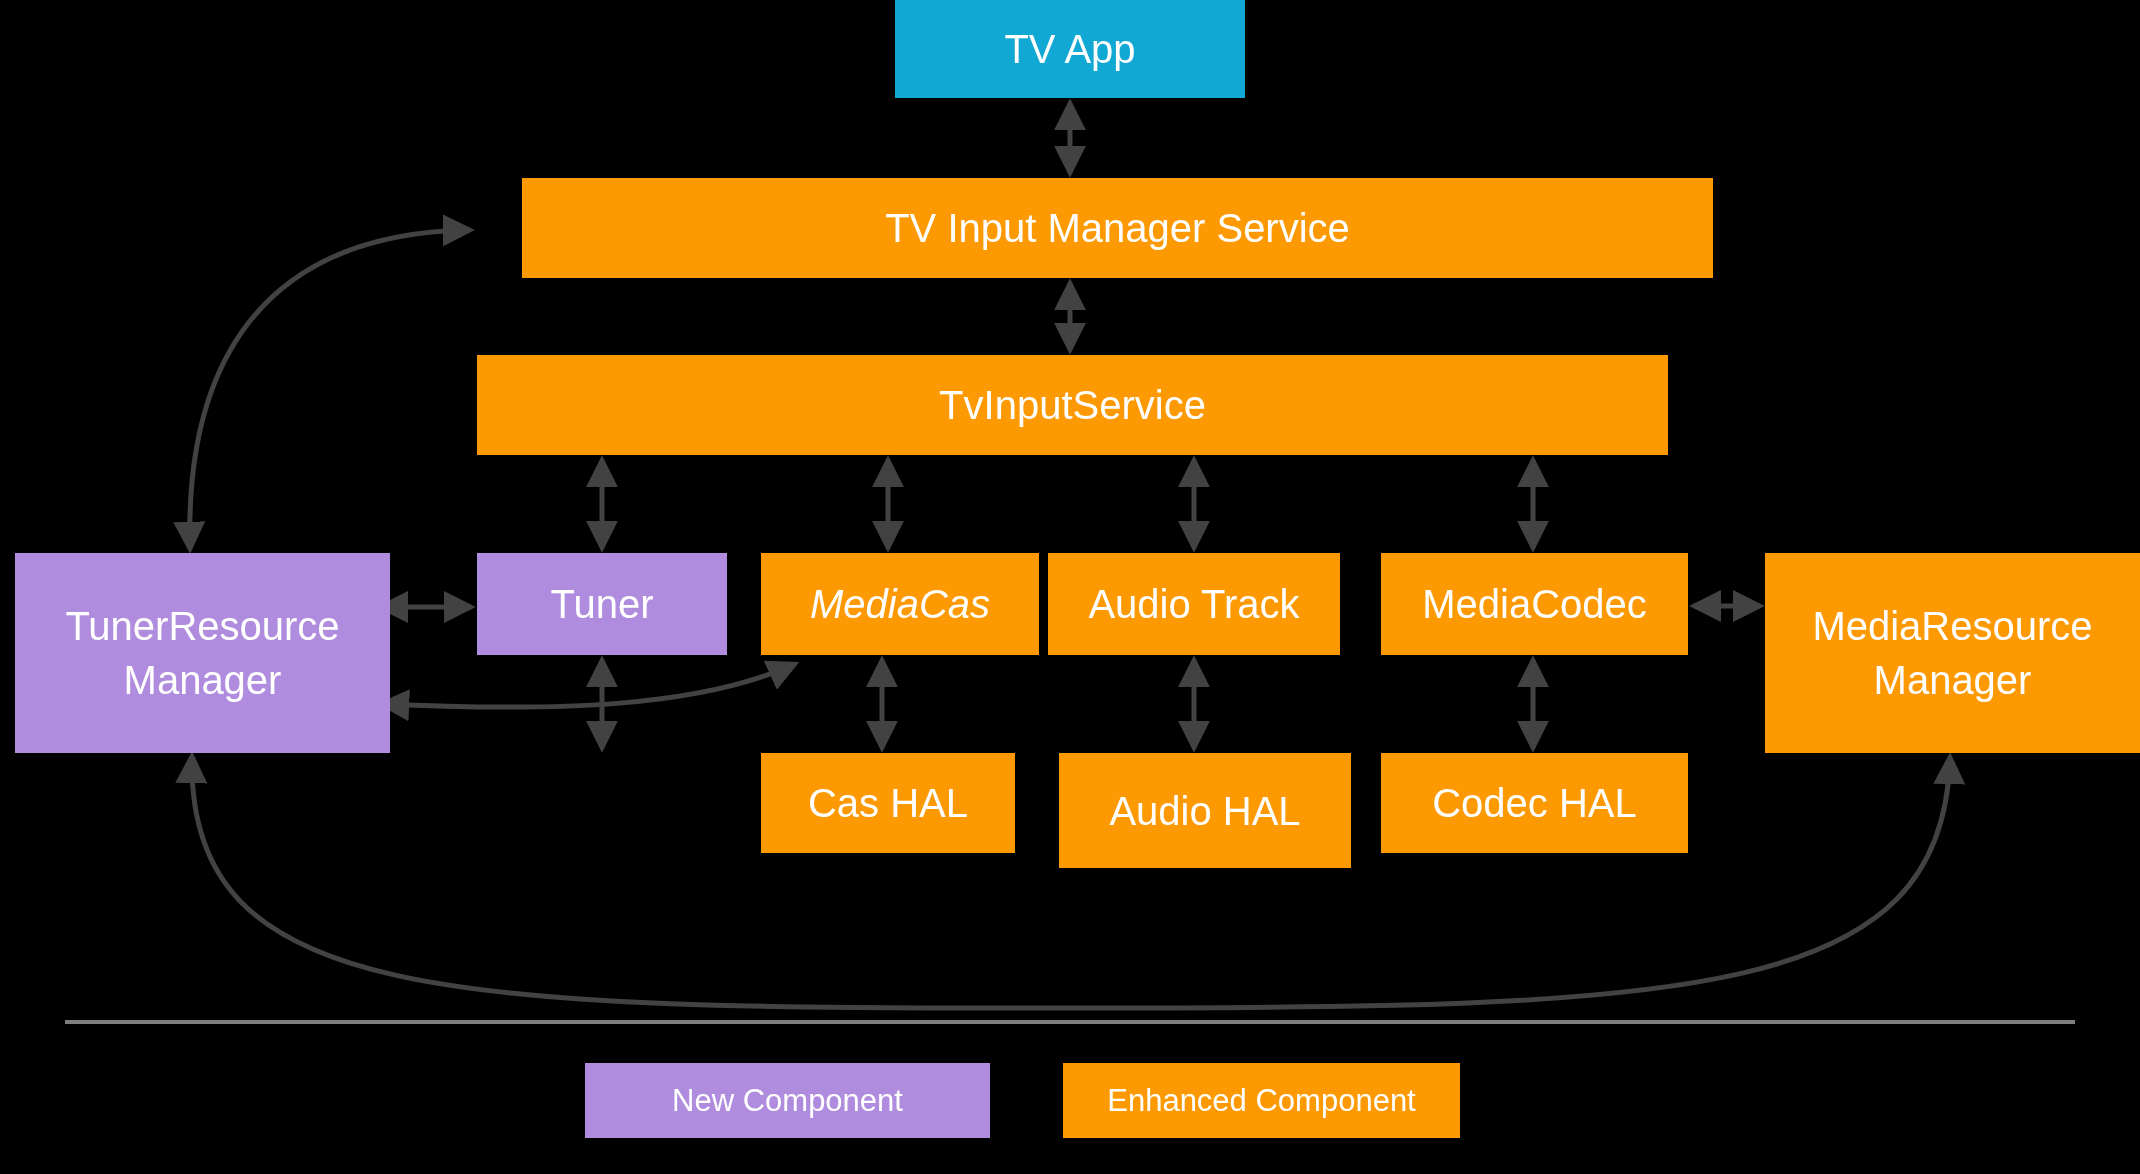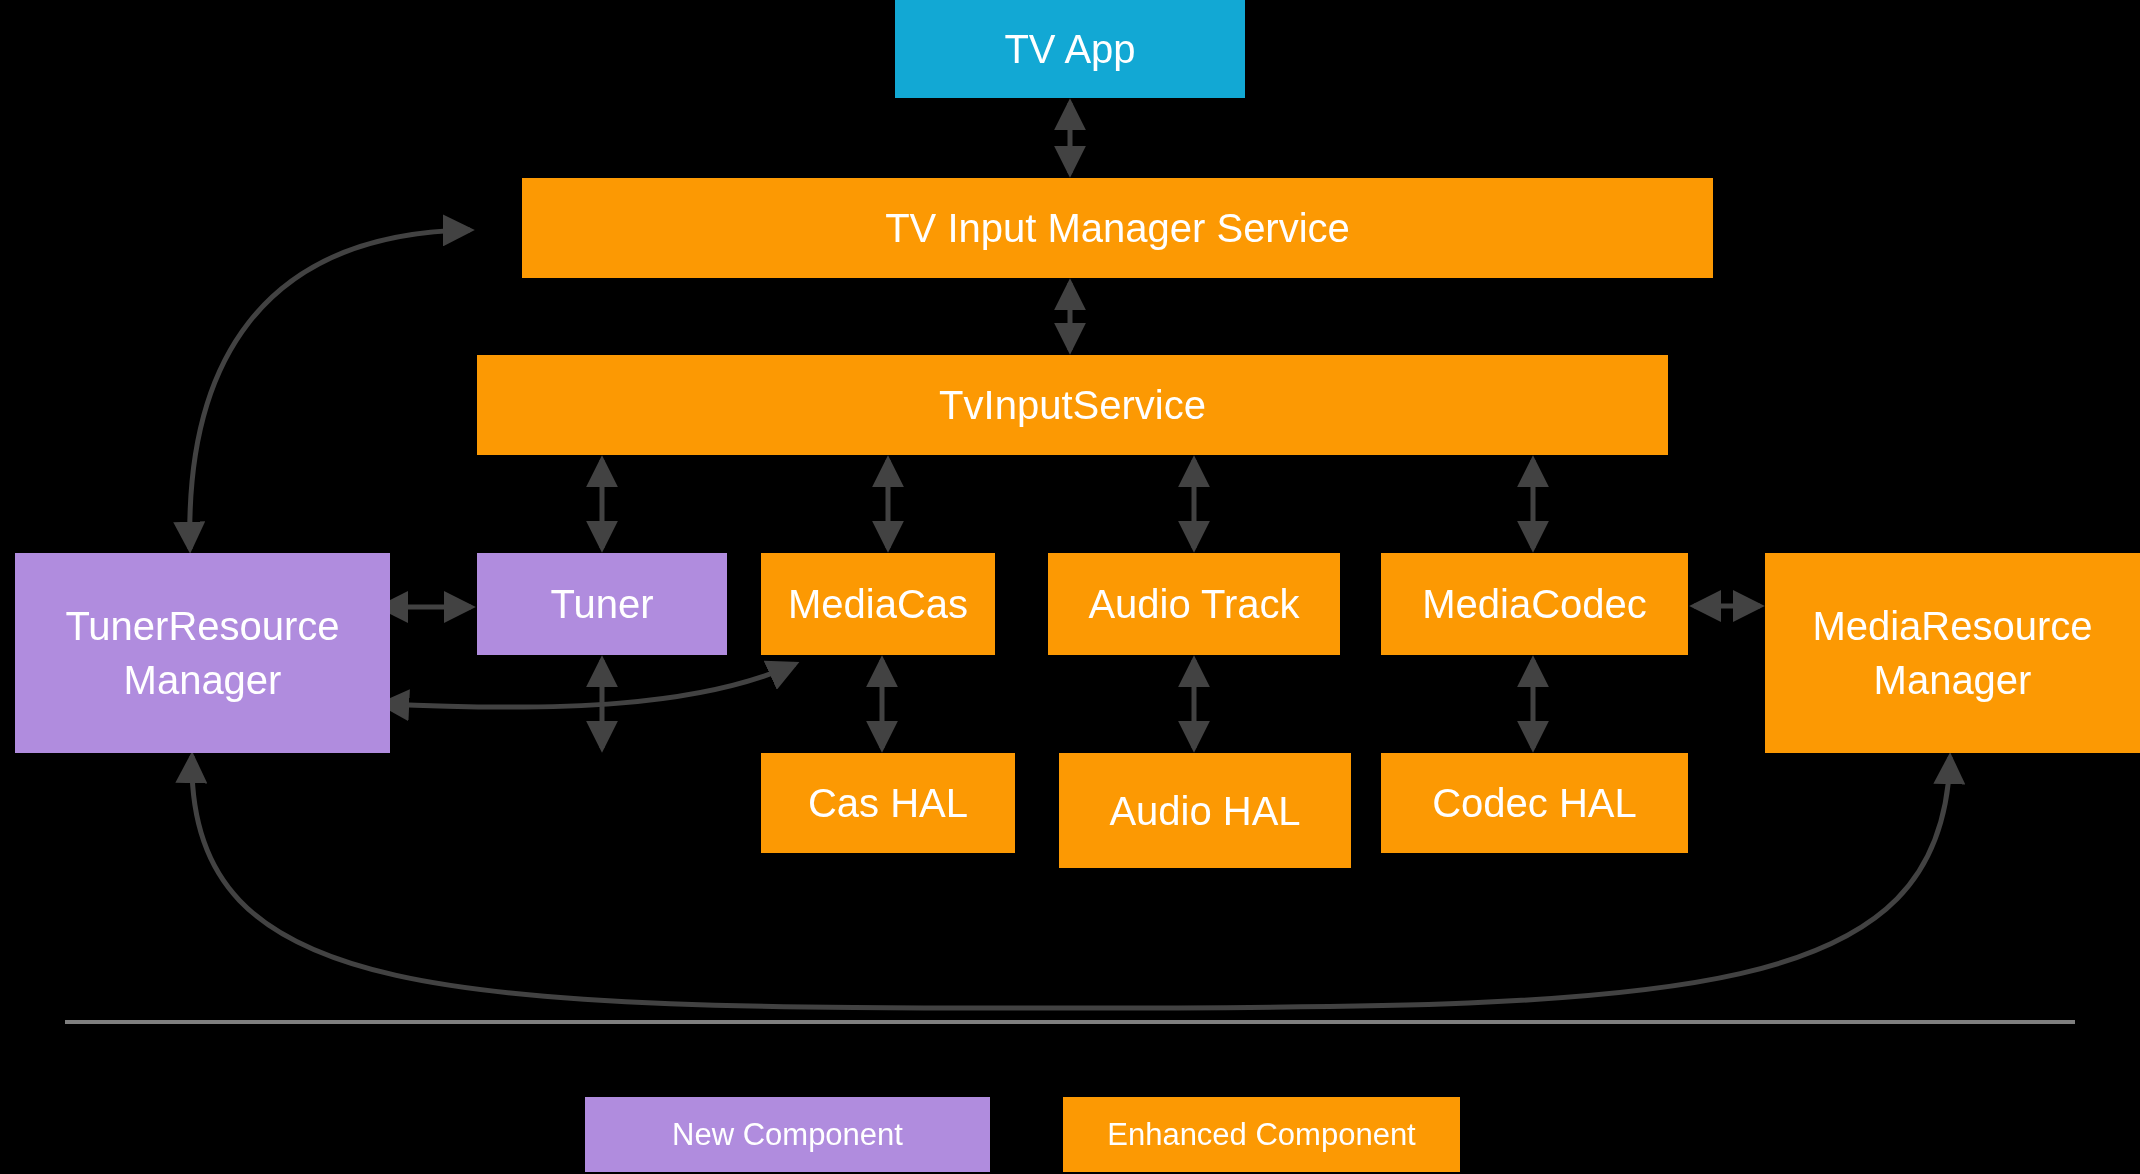--- a/index.html
+++ b/index.html
@@ -42,21 +42,21 @@
     padding: 0 4px;
   }
   .blue   { background: var(--tv-app-blue, #12A8D4); }
   .orange { background: var(--enhanced-orange, #FC9903); }
   .purple { background: var(--new-purple, #B08CDE); }
 
   #node-tv-app       { left: 895px;  top: 0;      width: 350px;  height: 98px;  }
   #node-tims         { left: 477px;  top: 178px;  width: 1191px; height: 100px; margin-left: 45px; }
   #node-tvis         { left: 477px;  top: 355px;  width: 1191px; height: 100px; }
   #node-tuner        { left: 477px;  top: 553px;  width: 250px;  height: 102px; }
-  #node-media-cas    { left: 761px;  top: 553px;  width: 234px;  height: 102px; }
+  #node-media-cas    { left: 761px;  top: 553px;  width: 278px;  height: 102px; font-style: italic; }
   #node-audio-track  { left: 1048px; top: 553px;  width: 292px;  height: 102px; }
   #node-media-codec  { left: 1381px; top: 553px;  width: 307px;  height: 102px; }
   #node-trm          { left: 0;      top: 553px;  width: 375px;  height: 200px; margin-left: 15px; }
   #node-mrm          { left: 1765px; top: 553px;  width: 375px;  height: 200px; }
   #node-tuner-hal    { left: 477px;  top: 753px;  width: 250px;  height: 100px; }
   #node-cas-hal      { left: 761px;  top: 753px;  width: 254px;  height: 100px; }
   #node-audio-hal    { left: 1059px; top: 753px;  width: 292px;  height: 115px; }
   #node-codec-hal    { left: 1381px; top: 753px;  width: 307px;  height: 100px; }
 
   #legend-divider {
@@ -67,21 +67,20 @@
   }
   .legend-box {
     position: absolute;
     top: 1063px;
     height: 75px;
     display: flex;
     align-items: center;
     justify-content: center;
     color: var(--label-text, #ffffff);
     font-size: 31px;
-    margin-top: 34px;
   }
   #legend-new      { left: 585px;  width: 405px; }
   #legend-enhanced { left: 1063px; width: 397px; }
 </style>
 </head>
 <body>
 
 <div id="canvas">
 
   <svg id="edges" viewBox="0 0 2140 1174" xmlns="http://www.w3.org/2000/svg">

